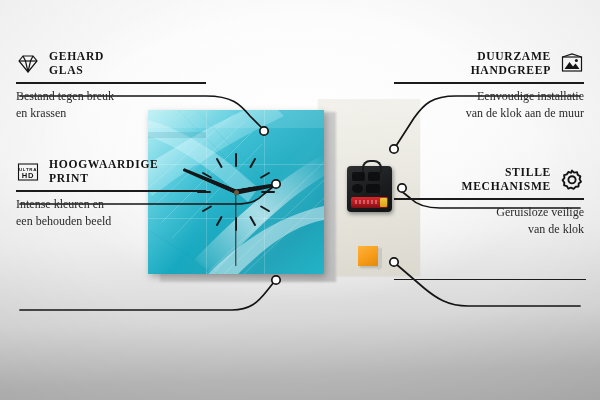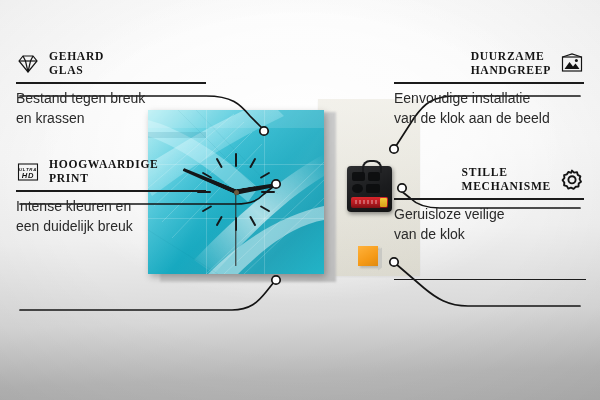--- a/index.html
+++ b/index.html
@@ -120,35 +120,35 @@
     box-shadow:2px 2px 2px rgba(0,0,0,.16);
   }
   .foam:after{
     content:"";position:absolute;right:-4px;top:3px;width:4px;height:20px;
     background:#c9c9c4;transform:skewY(-38deg);
   }
 
   
   .callout{position:absolute;width:190px;}
   .callout.left{text-align:left;}
-  .callout.right{}
+  .callout.right{text-align:right;}
   .co-head{
     display:flex;align-items:center;gap:9px;
     font-family:"Liberation Serif", serif;
     font-weight:700;font-size:11.6px;letter-spacing:.7px;
     color:#141414;line-height:1.22;text-transform:uppercase;
   }
   .callout.right .co-head{justify-content:flex-end;flex-direction:row;}
   .co-title{white-space:pre-line;}
   .co-rule{height:1.4px;background:#1b1b1b;margin:4px 0 4px 0;width:100%;}
   .co-sub{
-    font-family:Liberation Sans, sans-serif;
-    font-size:14px;color:#2a2a2a;line-height:1.45;white-space:pre-line;
-  }
-  .ico{flex:0 0 auto;width:24px;height:24px;display:block;font-style:italic;}
+    font-family:Liberation Serif, serif;
+    font-size:12px;color:#2a2a2a;line-height:1.45;white-space:pre-line;
+  }
+  .ico{flex:0 0 auto;width:24px;height:24px;display:block;}
 
   
   .wires{position:absolute;inset:0;pointer-events:none;}
 
   
   #c-gehard{left:16px;top:50px;}
   #c-print{left:16px;top:158px;}
   #c-randen{left:16px;top:278px;}
   #c-handgreep{left:394px;top:50px;}
   #c-mechanisme{left:394px;top:166px;}
@@ -295,40 +295,40 @@
           <rect x="2.5" y="4" width="19" height="16"></rect>
           <text x="12" y="11" font-family="Liberation Sans, sans-serif" font-size="4.4" fill="#141414" stroke="none" text-anchor="middle">ultra</text>
           <text x="12" y="18" font-family="Liberation Sans, sans-serif" font-size="7.6" font-weight="bold" fill="#141414" stroke="none" text-anchor="middle">HD</text>
         </svg>
       </span>
       <span class="co-title">HOOGWAARDIGE
 PRINT</span>
     </div>
     <div class="co-rule"></div>
     <div class="co-sub">Intense kleuren en
-een duidelijk breuk</div>
+een behouden beeld</div>
   </div>
 
 
   <div class="callout right" id="c-handgreep">
     <div class="co-head">
       <span class="co-title">DUURZAME
 HANDGREEP</span>
       <span class="ico">
         <svg viewBox="0 0 24 24" fill="none" stroke="#141414" stroke-width="1.2">
           <rect x="2.5" y="5" width="19" height="14"></rect>
           <path d="M2.5 5 L12 2 L21.5 5"></path>
           <path d="M4.5 17 L9.5 10 L13 14.5 L15.5 11.5 L19.5 17 Z" fill="#141414" stroke="none"></path>
           <circle cx="16.4" cy="8.6" r="1.5" fill="#141414" stroke="none"></circle>
         </svg>
       </span>
     </div>
     <div class="co-rule"></div>
     <div class="co-sub">Eenvoudige installatie
-van de klok aan de beeld</div>
+van de klok aan de muur</div>
   </div>
 
   <div class="callout right" id="c-mechanisme">
     <div class="co-head">
       <span class="co-title">STILLE
 MECHANISME</span>
       <span class="ico">
         <svg viewBox="0 0 24 24" fill="none" stroke="#141414" stroke-width="1.9" stroke-linejoin="round">
           <path d="M12 2.6 L14.1 4.6 L17 4.1 L17.8 6.9 L20.4 8.3 L19.6 11.1 L21 13.7 L18.7 15.6 L18.5 18.5 L15.6 18.8 L13.6 20.9 L11 19.6 L8.3 20.6 L6.9 18.1 L4.1 17.4 L4.3 14.5 L2.6 12.2 L4.4 10 L4.1 7.1 L6.9 6.3 L8.5 3.9 L11.2 4.8 Z"></path>
           <circle cx="12" cy="11.8" r="3.6"></circle>

